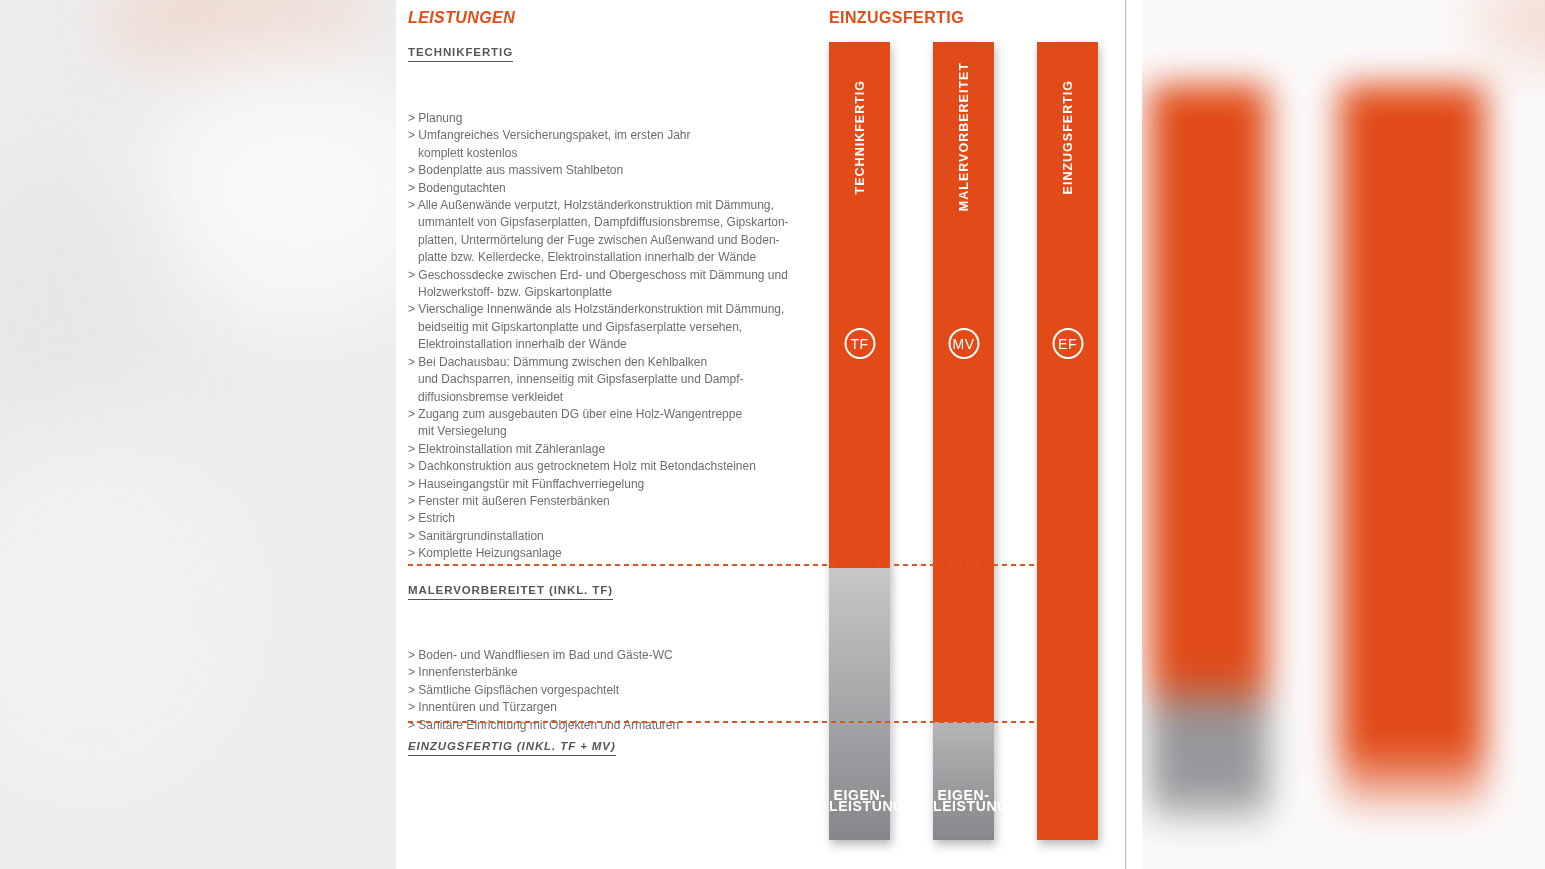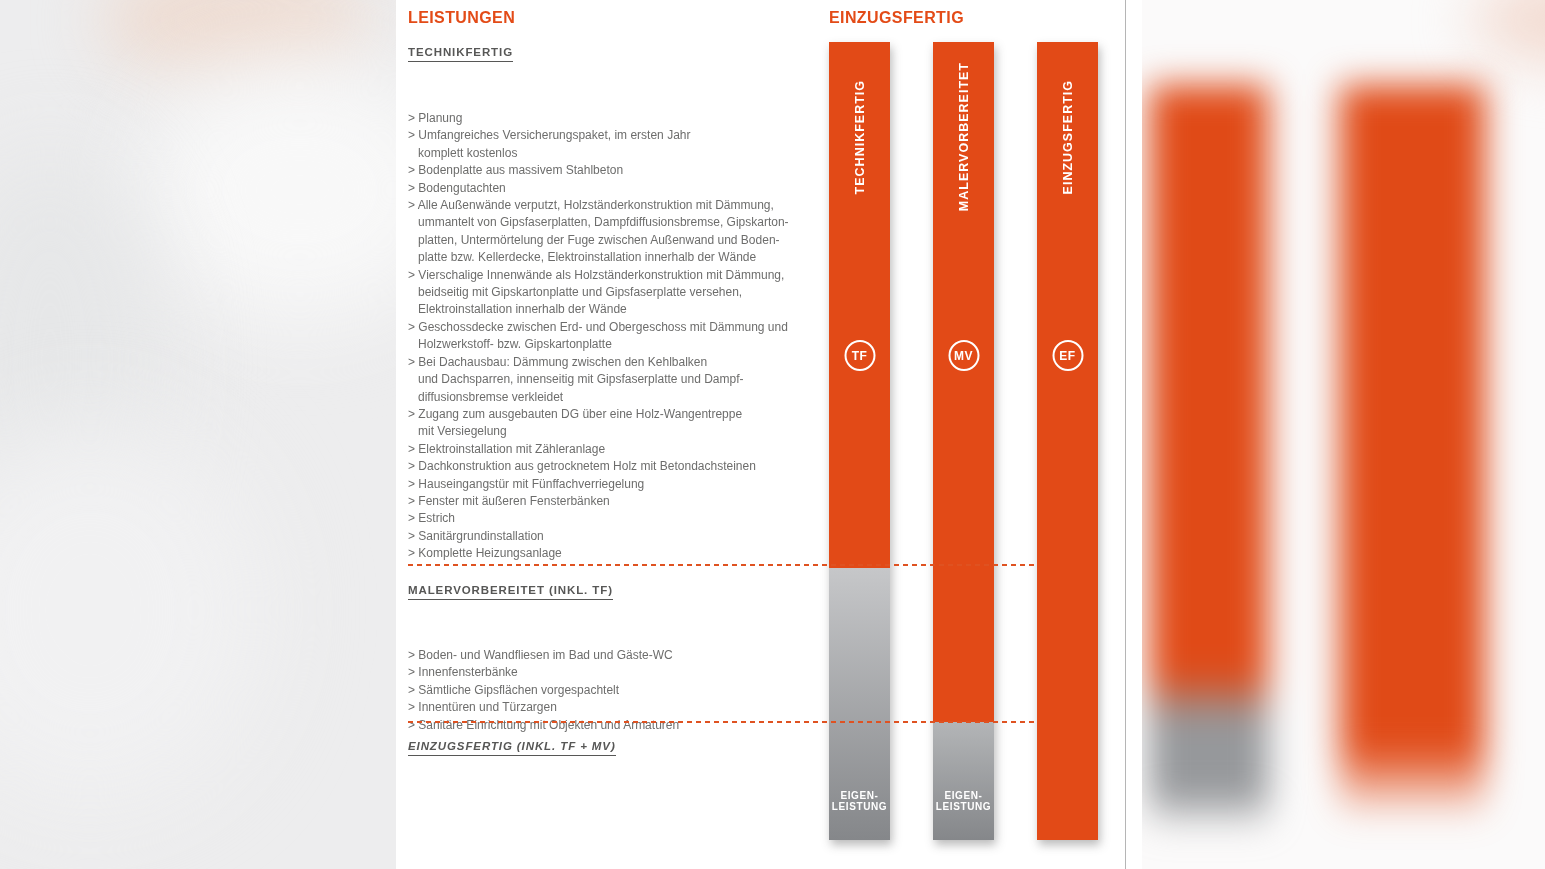--- a/index.html
+++ b/index.html
@@ -17,21 +17,21 @@
   
   .bg-right{position:absolute;left:1142px;top:0;width:403px;height:869px;background:#fbfafa;overflow:hidden;}
   .rwarm{position:absolute;left:330px;top:-25px;width:220px;height:90px;background:rgba(242,216,205,.9);filter:blur(28px);border-radius:50%;}
   .rbarA{position:absolute;left:8px;top:85px;width:118px;height:745px;filter:blur(17px);
     background:linear-gradient(180deg,#e04a17 0%,#e04a17 79%,#96989b 85%,#96989b 95%,rgba(150,152,155,0) 100%);}
   .rbarB{position:absolute;left:198px;top:85px;width:145px;height:735px;filter:blur(17px);
     background:linear-gradient(180deg,#e04a17 0%,#e04a17 90%,rgba(224,74,23,0) 100%);}
   
   .panel{position:absolute;left:396px;top:0;width:729px;height:869px;background:#ffffff;border-right:1px solid #b5b5b5;}
   .title{position:absolute;color:#e3490f;color:#e34b17;font-size:16px;font-weight:bold;letter-spacing:.4px;white-space:pre;}
-  .t-leist{left:12px;top:9px;}
+  .t-leist{left:12px;top:9px;font-style:italic;}
   .t-ausbau{left:433px;top:9px;}
   .sec-head{position:absolute;left:12px;color:#575756;font-size:11.5px;font-weight:bold;letter-spacing:.9px;
     border-bottom:1px solid #575756;padding-bottom:3px;white-space:pre;}
   .h-tf{top:46px;}
   .h-mv{top:584px;text-align:center;}
   .h-ef{top:740px;font-style:italic;}
   .list{position:absolute;left:12px;color:#6d6d6c;font-size:12px;line-height:17.4px;margin-top:28px;}
   .list .li{white-space:pre;}
   .l-tf{top:82px;}
   .l-mv{top:619px;}
@@ -45,25 +45,25 @@
     box-shadow:2px 5px 9px rgba(60,60,60,.35);}
   .bar-1{left:433px;}
   .bar-2{left:537px;}
   .bar-3{left:641px;}
   .gray{position:absolute;left:0;right:0;bottom:0;}
   .gray-tall{height:272px;background:linear-gradient(180deg,#c6c7c9 0%,#85878a 100%);}
   .gray-short{height:118px;background:linear-gradient(180deg,#b3b5b7 0%,#85878a 100%);}
   .vlabel{position:absolute;top:0;left:0;width:100%;height:190px;display:flex;align-items:center;justify-content:center;}
   .vlabel span{writing-mode:vertical-rl;transform:rotate(180deg);color:#fff;font-size:12.5px;font-weight:bold;
     letter-spacing:1px;white-space:nowrap;}
-  .badge{position:absolute;top:298px;left:50%;transform:translateX(-50%);width:27px;height:27px;
+  .badge{position:absolute;top:286px;left:50%;transform:translateX(-50%);width:27px;height:27px;
     border:2px solid #fff;border-radius:50%;display:flex;align-items:center;justify-content:center;
-    color:#fff;font-size:12px;font-weight:bold;letter-spacing:.5px;}
+    color:#fff;font-size:14px;font-weight:normal;letter-spacing:.5px;}
   .ownwork{position:absolute;bottom:28px;left:0;width:100%;text-align:center;color:#fff;
-    font-size:10px;font-weight:bold;line-height:11px;letter-spacing:.6px;white-space:pre;}
+    font-size:14px;font-weight:bold;line-height:11px;letter-spacing:.6px;white-space:pre;}
 </style>
 </head>
 <body>
 
 <div class="stage">
 
   <div class="bg-left">
     <div class="blob blob-warm"></div>
     <div class="blob blob-light1"></div>
     <div class="blob blob-dark"></div>
@@ -85,25 +85,25 @@
     <div class="list l-tf">
         <div class="li">&gt; Planung</div>
         <div class="li">&gt; Umfangreiches Versicherungspaket, im ersten Jahr
    komplett kostenlos</div>
         <div class="li">&gt; Bodenplatte aus massivem Stahlbeton</div>
         <div class="li">&gt; Bodengutachten</div>
         <div class="li">&gt; Alle Außenwände verputzt, Holzständerkonstruktion mit Dämmung,
    ummantelt von Gipsfaserplatten, Dampfdiffusionsbremse, Gipskarton-
    platten, Untermörtelung der Fuge zwischen Außenwand und Boden-
    platte bzw. Kellerdecke, Elektroinstallation innerhalb der Wände</div>
+        <div class="li">&gt; Geschossdecke zwischen Erd- und Obergeschoss mit Dämmung und
+   Holzwerkstoff- bzw. Gipskartonplatte</div>
         <div class="li">&gt; Vierschalige Innenwände als Holzständerkonstruktion mit Dämmung,
    beidseitig mit Gipskartonplatte und Gipsfaserplatte versehen,
    Elektroinstallation innerhalb der Wände</div>
-        <div class="li">&gt; Geschossdecke zwischen Erd- und Obergeschoss mit Dämmung und
-   Holzwerkstoff- bzw. Gipskartonplatte</div>
         <div class="li">&gt; Bei Dachausbau: Dämmung zwischen den Kehlbalken
    und Dachsparren, innenseitig mit Gipsfaserplatte und Dampf-
    diffusionsbremse verkleidet</div>
         <div class="li">&gt; Zugang zum ausgebauten DG über eine Holz-Wangentreppe
    mit Versiegelung</div>
         <div class="li">&gt; Elektroinstallation mit Zähleranlage</div>
         <div class="li">&gt; Dachkonstruktion aus getrocknetem Holz mit Betondachsteinen</div>
         <div class="li">&gt; Hauseingangstür mit Fünffachverriegelung</div>
         <div class="li">&gt; Fenster mit äußeren Fensterbänken</div>
         <div class="li">&gt; Estrich</div>

